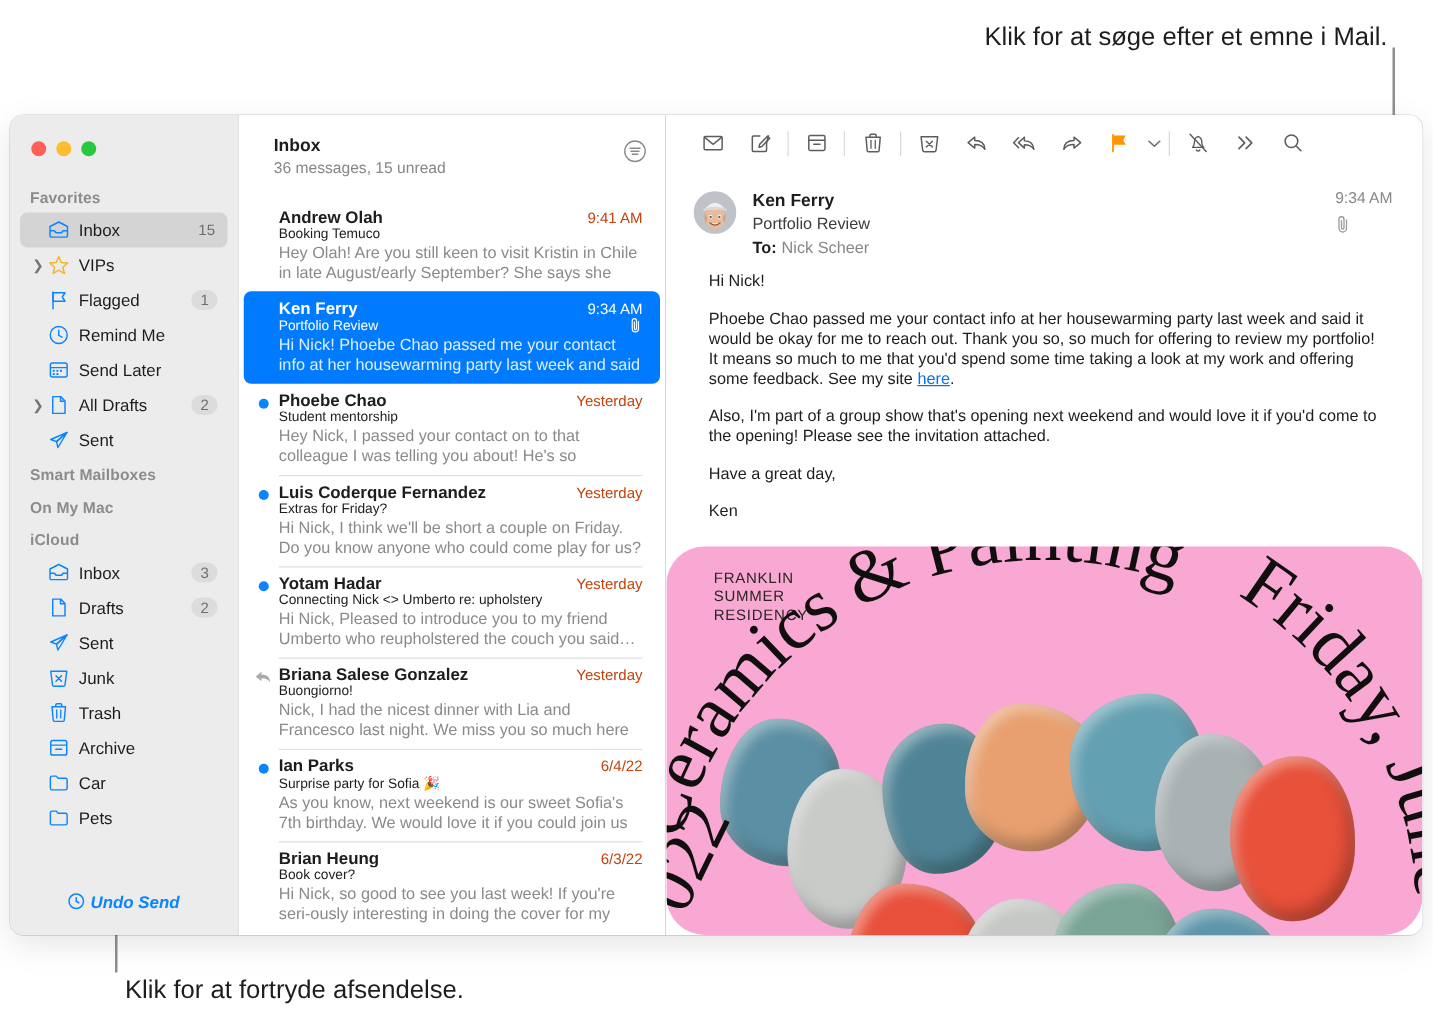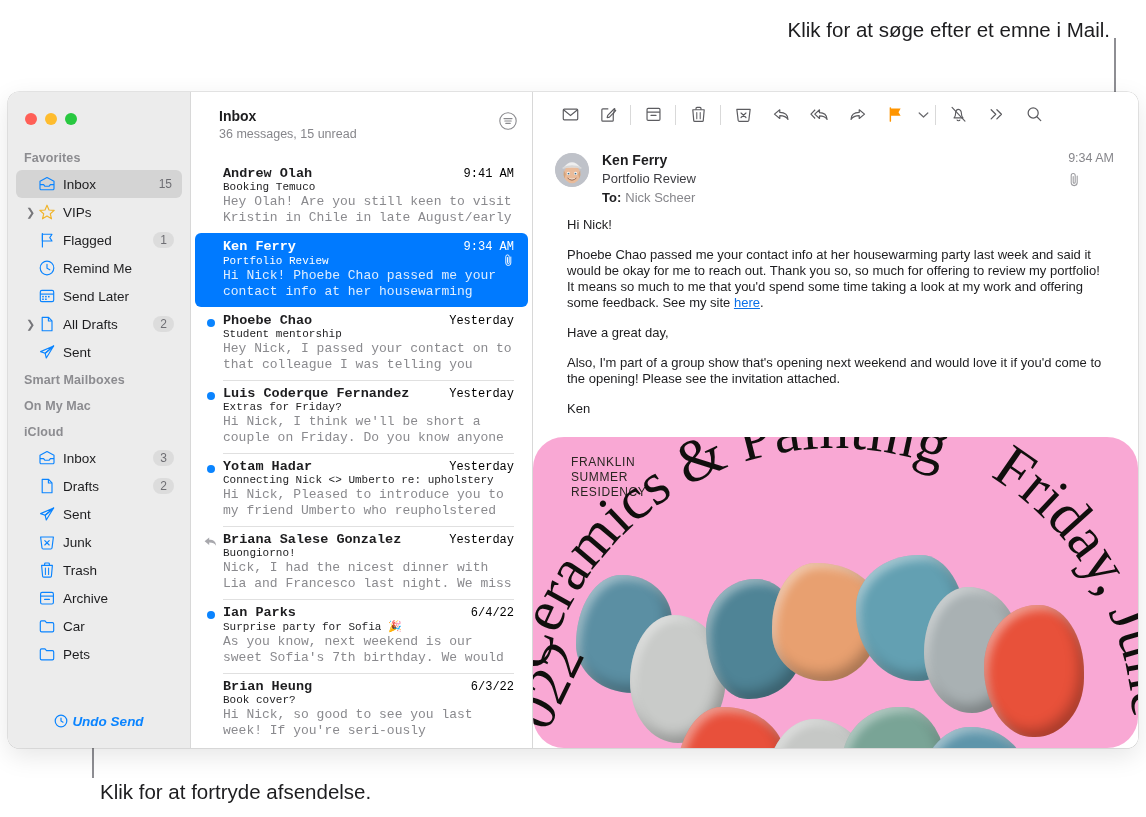--- a/index.html
+++ b/index.html
@@ -54,27 +54,27 @@
   
   .msglist{
     width:341px;flex:0 0 341px;background:#ffffff;border-left:0.5px solid #d8d8d8;
     border-right:0.5px solid #d8d8d8;display:flex;flex-direction:column;overflow:hidden;
   }
   .ml-head{display:flex;align-items:flex-start;padding:16px 14px 0 28px;height:48px;}
   .ml-title{font-size:14px;font-weight:700;color:#1d1d1f;line-height:17px;}
   .ml-sub{font-size:12.5px;color:#86868b;line-height:17px;margin-top:1px;}
   .ml-headtext{flex:1;}
   .filter-btn{width:20px;height:20px;margin-top:3px;}
-  .ml-rows{flex:1;overflow:hidden;padding-top:4px;font-family:Liberation Mono, monospace;}
+  .ml-rows{flex:1;overflow:hidden;padding-top:4px;}
   .mrow{position:relative;padding:6px 14px 7px 28px;margin:0 4px;border-radius:6px;}
   .mrow.selected{background:#007aff;margin:0 4px;}
   .mrow .sep{position:absolute;left:28px;right:14px;bottom:0;height:0.5px;background:#e0e0e0;}
   .mr-top{display:flex;align-items:baseline;}
   .mr-from{font-size:13.5px;font-weight:700;color:#1d1d1f;flex:1;white-space:nowrap;overflow:hidden;}
-  .mr-date{font-size:12px;color:#000000;white-space:nowrap;padding-left:6px;}
+  .mr-date{font-size:12px;color:#c2410c;white-space:nowrap;padding-left:6px;}
   .mr-subj{font-size:11px;color:#1d1d1f;margin-top:0px;white-space:nowrap;overflow:hidden;display:flex;align-items:center;}
   .mr-subj span.txt{overflow:hidden;text-overflow:ellipsis;flex:1;}
   .mr-prev{font-size:13px;color:#8a8a8e;line-height:16px;margin-top:1px;max-height:32px;overflow:hidden;}
   .mrow.selected .mr-from,.mrow.selected .mr-subj{color:#ffffff;}
   .mrow.selected .mr-date{color:#ffffff;}
   .mrow.selected .mr-prev{color:#dfeeff;}
   .unread-dot{position:absolute;left:12px;top:12px;width:8px;height:8px;border-radius:50%;background:#0a84ff;}
   .replied{position:absolute;left:8px;top:9px;width:15px;height:14px;}
   .clip-small{margin-left:6px;flex:0 0 auto;}
 
@@ -541,22 +541,22 @@
           <svg width="13" height="15" viewBox="0 0 13 15">
             <path d="M9.2 4 L9.2 10.6 a3 3 0 0 1-6 0 L3.2 3.4 a2 2 0 0 1 4 0 L7.2 10.2 a1 1 0 0 1-2 0 L5.2 4.6" fill="none" stroke="#9a9a9e" stroke-width="1.05" stroke-linecap="round"></path>
           </svg>
         </div>
       </div>
     </div>
 
     <div class="mbody">
       <p>Hi Nick!</p>
       <p><span>Phoebe Chao passed me your contact info at her housewarming party last week and said it would be okay for me to reach out. Thank you so, so much for offering to review my portfolio! It means so much to me that you'd spend some time taking a look at my work and offering some feedback. See my site </span><a href="#">here</a><span>.</span></p>
+      <p>Also, I'm part of a group show that's opening next weekend and would love it if you'd come to the opening! Please see the invitation attached.</p>
       <p>Have a great day,</p>
-      <p>Also, I'm part of a group show that's opening next weekend and would love it if you'd come to the opening! Please see the invitation attached.</p>
       <p>Ken</p>
     </div>
 
     <div class="attach">
       <div class="poster">
         <div class="blobs">
           <div class="blob" style="left:20px;  top:18px;  width:96px; height:118px; background:#5b8fa3; border-radius:48% 52% 40% 60%/60% 40% 58% 42%;"></div>
           <div class="blob" style="left:74px;  top:58px;  width:96px; height:128px; background:#c9cbc9;"></div>
           <div class="blob" style="left:150px; top:22px;  width:96px; height:120px; background:#4f8496; border-radius:52% 48% 56% 44%/44% 56% 42% 58%;"></div>
           <div class="blob" style="left:216px; top:6px;   width:110px;height:118px; background:#e8a070; border-radius:40% 60% 52% 48%/56% 44% 58% 42%;"></div>

